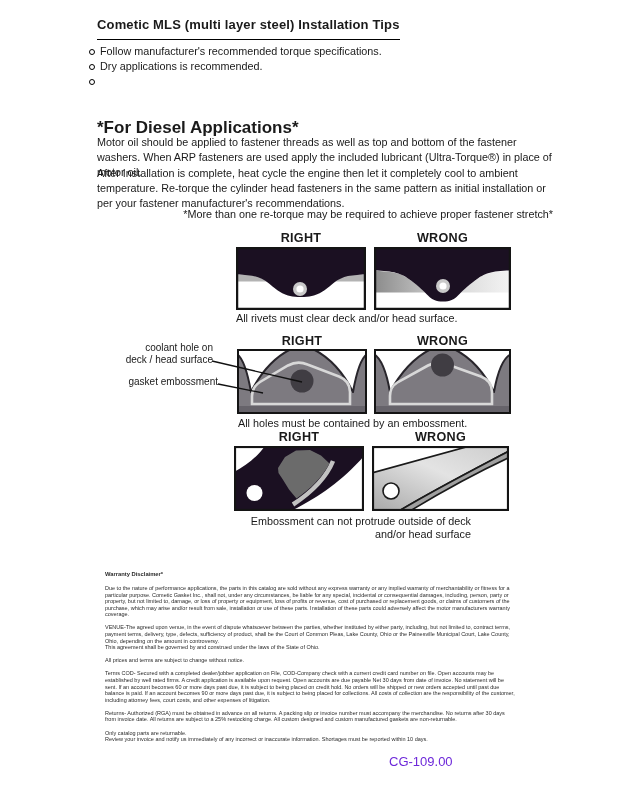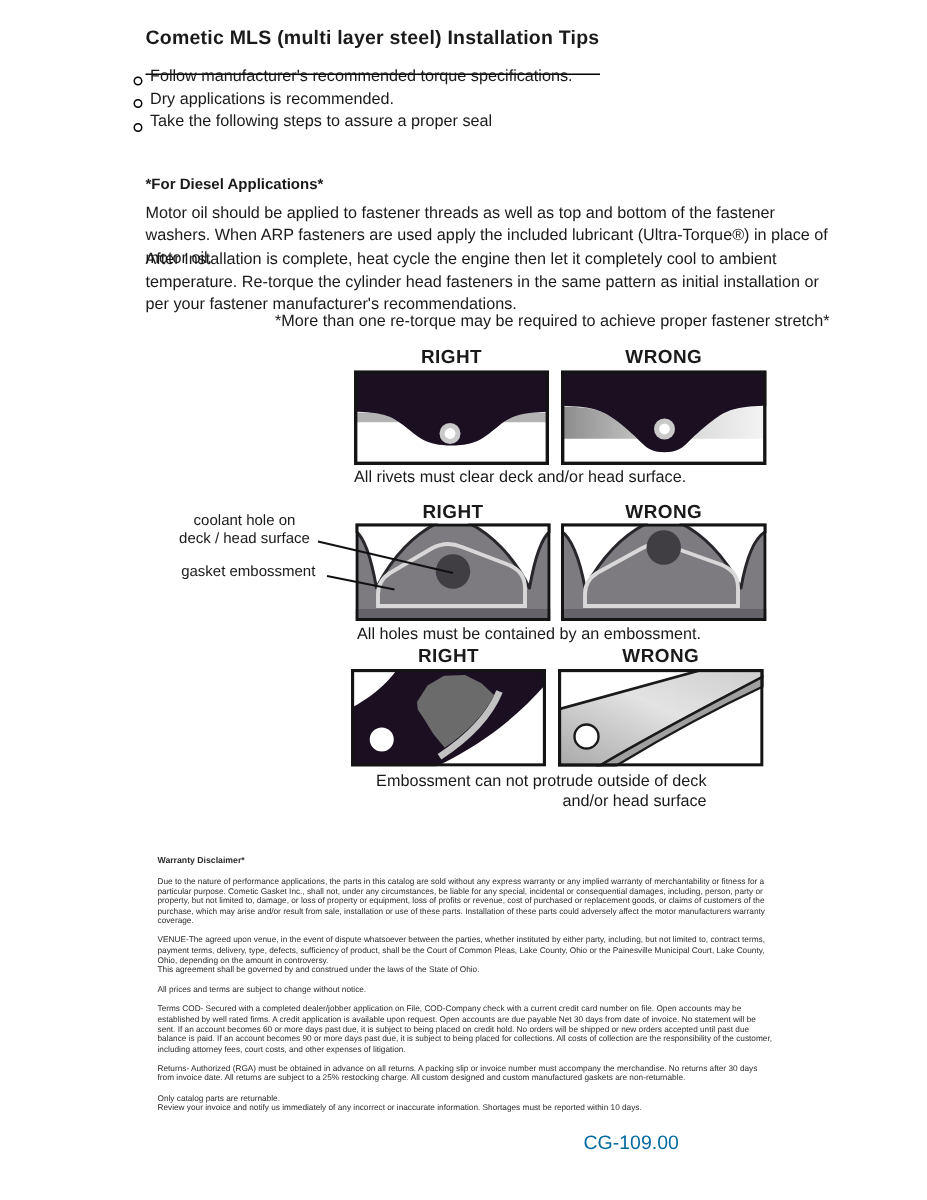--- a/index.html
+++ b/index.html
@@ -1,58 +1,57 @@
 <!DOCTYPE html>
 <html><head>
 <meta charset="utf-8">
 <style>
   html,body{margin:0;padding:0;background:#ffffff;}
   body{width:618px;height:800px;position:relative;font-family:"Liberation Sans","DejaVu Sans",sans-serif;color:#1a1a1a;overflow:hidden;}
   .abs{position:absolute;}
   
-  .doc-title{left:97px;top:17px;font-size:13px;font-weight:bold;letter-spacing:.15px;border-bottom:1.6px solid #000;padding-bottom:17px;display:inline-block;}
+  .doc-title{left:97px;top:17px;font-size:13px;font-weight:bold;letter-spacing:.15px;border-bottom:1.6px solid #000;padding-bottom:7px;display:inline-block;}
   
   .bullets{left:89px;top:44px;font-size:10.8px;line-height:15.2px;}
-  .b-row{display:flex;align-items:center;}
+  .b-row{display:flex;align-items:flex-start;}
   .b-row.sub{margin-left:17px;}
   .o-dot{width:4px;height:4px;border:1px solid #000;border-radius:50%;margin:5px 5px 0 0;flex:0 0 auto;}
   .f-dot{width:3.6px;height:3.6px;background:#000;border-radius:50%;margin:5.5px 4.5px 0 0;flex:0 0 auto;}
   
-  .diesel-h{left:97px;top:118px;font-size:10px;font-weight:bold;}
+  .diesel-h{left:97px;top:118px;font-size:17px;font-weight:bold;}
   .para{left:97px;width:456px;font-size:10.8px;line-height:15.2px;}
   .p1{top:135px;} .p2{top:166px;} .p3{top:207px;text-align:right;}
   
   .rw-label{font-size:12.6px;font-weight:bold;text-align:center;letter-spacing:.3px;}
   .caption{font-size:10.8px;line-height:13px;text-align:right;}
-  .side-label{font-size:10px;line-height:11.5px;text-align:center;}
+  .side-label{font-size:10px;line-height:11.5px;text-align:right;}
   .dg{display:block;}
   
   .legal{left:105px;top:571px;width:412px;font-size:5.5px;line-height:1.2;color:#2b2b2b;}
   .legal .lg-h{font-weight:bold;font-size:5.8px;margin:0 0 7px 0;}
   .legal p{margin:0 0 6.5px 0;}
   .legal p.tight{margin-bottom:0;}
-  .page-code{left:389px;top:754px;font-size:13px;color:#0369a1;}
+  .page-code{left:389px;top:754px;font-size:13px;color:#6d28d9;}
 </style>
 </head>
 <body>
 
 <div class="abs doc-title">Cometic MLS (multi layer steel) Installation Tips</div>
 
 <div class="abs bullets">
   <div class="b-row">
       <span class="o-dot"></span>
       <span>Follow manufacturer's recommended torque specifications.</span>
     </div>
   <div class="b-row">
       <span class="o-dot"></span>
       <span>Dry applications is recommended.</span>
     </div>
   <div class="b-row">
       <span class="o-dot"></span>
-      <span>Take the following steps to assure a proper seal</span>
     </div>
 </div>
 
 <div class="abs diesel-h">*For Diesel Applications*</div>
 <div class="abs para p1">Motor oil should be applied to fastener threads as well as top and bottom of the fastener washers. When ARP fasteners are used apply the included lubricant (Ultra-Torque®) in place of motor oil.</div>
 <div class="abs para p2">After Installation is complete, heat cycle the engine then let it completely cool to ambient temperature. Re-torque the cylinder head fasteners in the same pattern as initial installation or per your fastener manufacturer's recommendations.</div>
 <div class="abs para p3">*More than one re-torque may be required to achieve proper fastener stretch*</div>
 
 <div class="abs rw-label" style="left:236px;top:231px;width:130px;">RIGHT</div>
 <div class="abs rw-label" style="left:374px;top:231px;width:137px;">WRONG</div>

